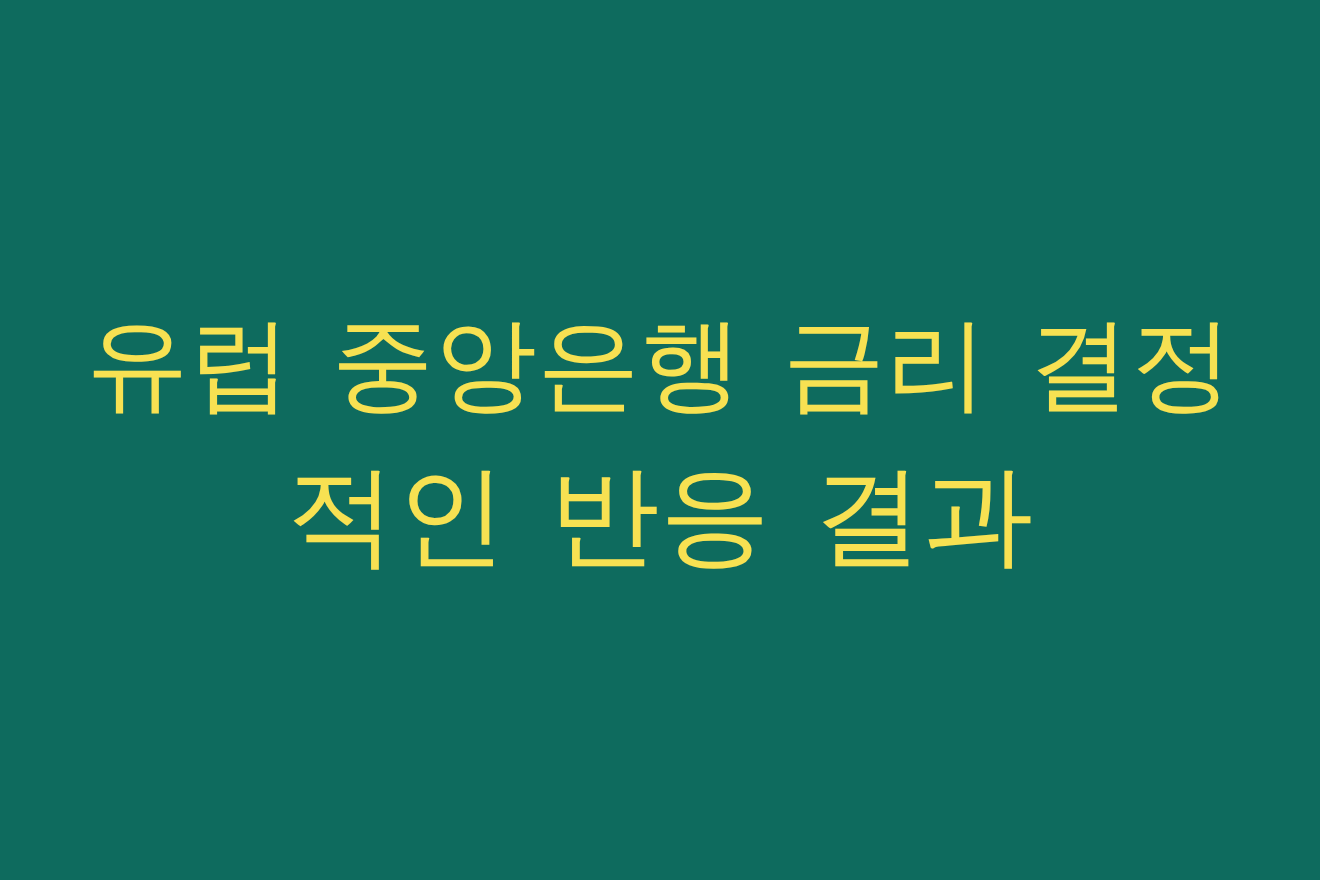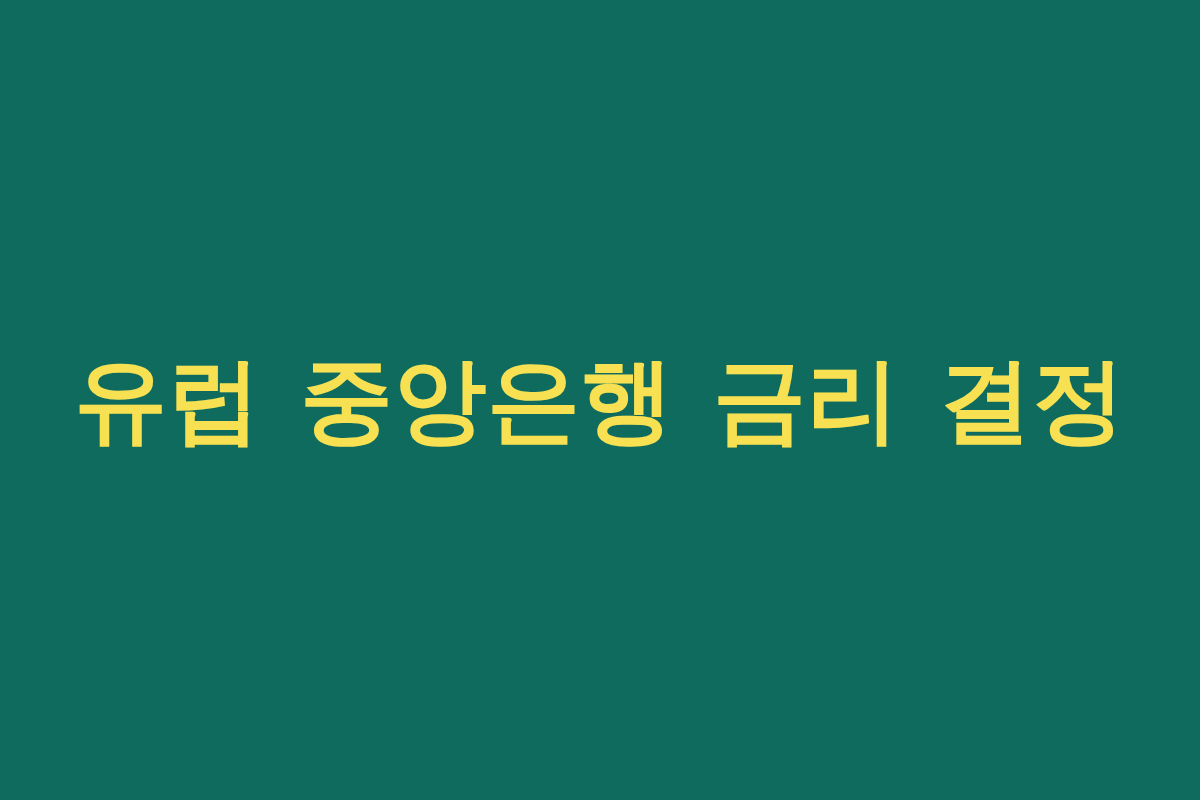--- a/index.html
+++ b/index.html
@@ -29,35 +29,36 @@
   }
 
   .headline {
     display: block;
     width: 100%;
     margin: 16px;
     text-align: center;
     color: #f7e152;
     font-family: "DejaVu Sans", "Liberation Sans", sans-serif;
     font-size: 100px;
-    font-weight: 700;
+    font-weight: 400;
     line-height: 137px;
     letter-spacing: 0.5px;
     word-spacing: 6px;
     white-space: nowrap;
     -webkit-font-smoothing: antialiased;
   }
 
   .headline-line {
     display: block;
     white-space: nowrap;
   }
 </style>
 </head>
 <body style="background: rgb(14, 107, 94);">
 
 <div class="card" style="background: rgb(14, 107, 94);">
 
   <h1 class="headline" style="color: rgb(247, 225, 82);">
     <span class="headline-line" style="font-size: 93px;">유럽 중앙은행 금리 결정</span>
+    <span class="headline-line" style="font-size: 100px;">적인 반응 결과</span>
   </h1>
 
 </div>
 
 </body></html>

